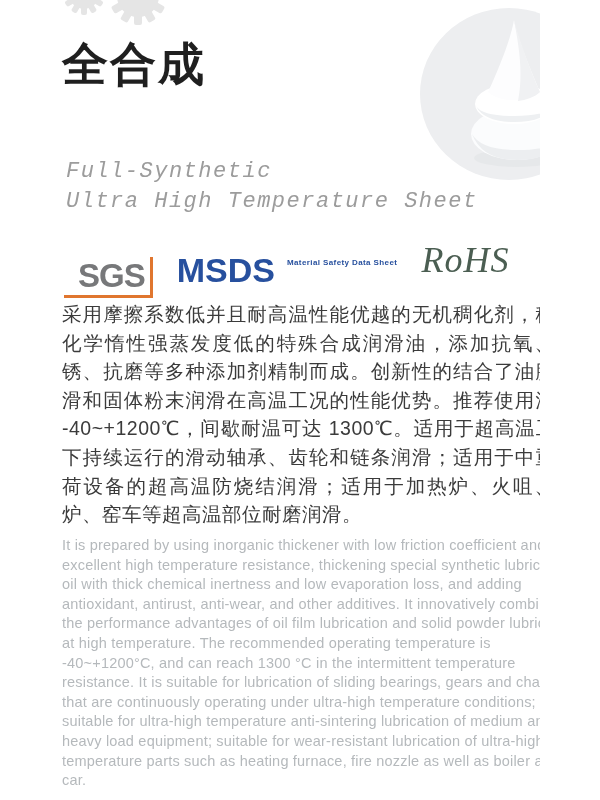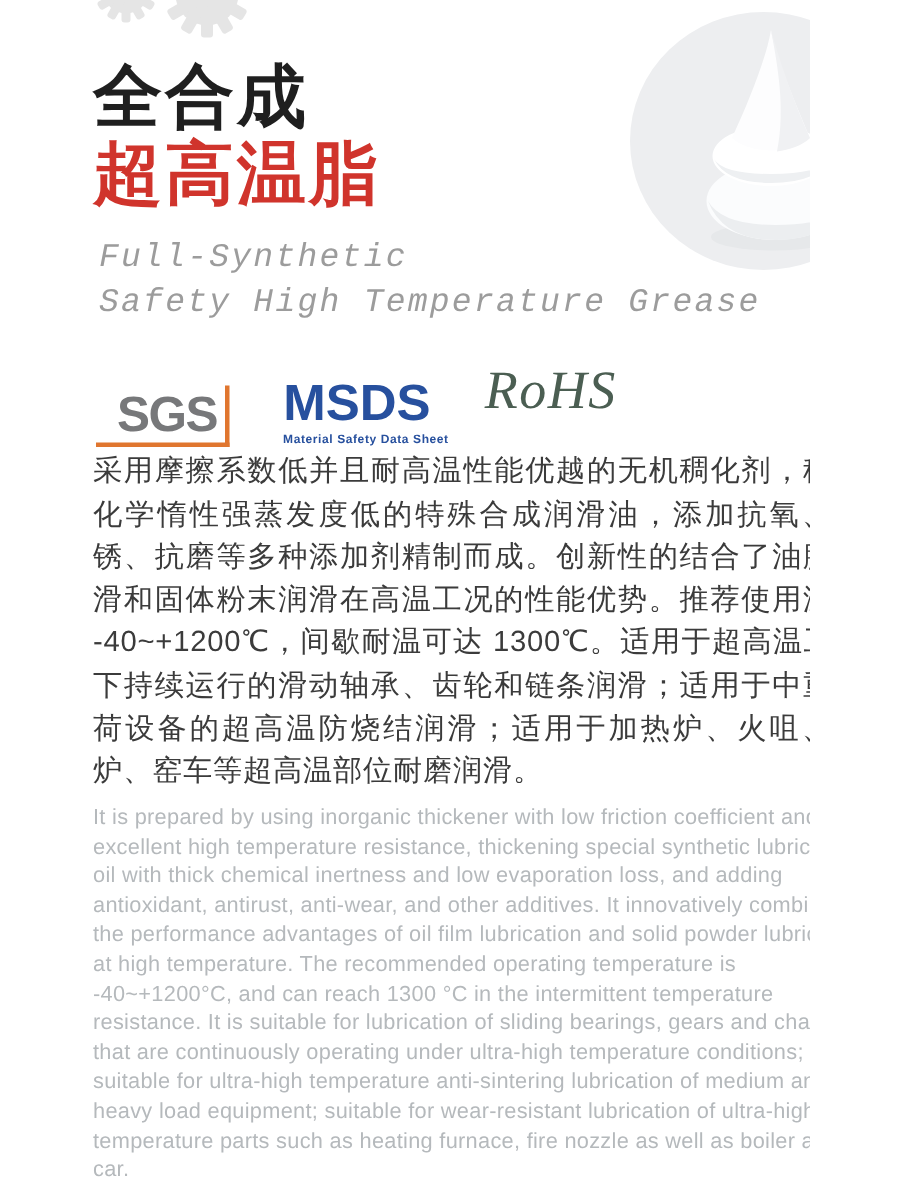--- a/index.html
+++ b/index.html
@@ -30,21 +30,21 @@
   .certs{
     position:absolute;left:64px;top:242px;display:flex;align-items:flex-end;gap:24px;
   }
   .sgs{
     position:relative;padding:2px 5px 3px 14px;
     border-bottom:3px solid #e0762f;border-right:3px solid #e0762f;text-align:right;
   }
   .sgs-text{
     font-size:33px;font-weight:700;color:#77787a;letter-spacing:-1px;line-height:1;
   }
-  .msds{display:flex;flex-direction:column;align-items:center;margin-bottom:1px;}
+  .msds{display:flex;flex-direction:row;align-items:flex-start;margin-bottom:12px;}
   .msds-text{
     font-size:34px;font-weight:800;color:#27509e;letter-spacing:0;line-height:0.9;
   }
   .msds-sub{
     font-size:8px;font-weight:700;color:#27509e;letter-spacing:0.4px;margin-top:3px;white-space:nowrap;padding-left:12px;
   }
   .rohs{
     font-family:"Liberation Serif",serif;font-size:36px;color:#4b5e52;
     line-height:1;letter-spacing:1px;margin-bottom:20px;font-style:italic;
   }
@@ -102,25 +102,24 @@
 
       <ellipse cx="94" cy="96" rx="39" ry="20" fill="#ffffff"></ellipse>
       <path d="M56,98 q8,16 38,16 q31,0 39,-16 q-6,10 -39,10 q-32,0 -38,-10 Z" fill="#eef0f2"></path>
 
       <path d="M94,12 C97,30 110,60 120,84 C108,95 80,95 68,84 C80,58 91,30 94,12 Z" fill="#fdfdfe"></path>
       <path d="M94,12 C100,34 110,62 120,84 C115,89 106,92 98,93 C104,64 98,34 94,12 Z" fill="#f0f1f3"></path>
     </svg>
   </div>
 
   <h1 class="title-cn line1">全合成</h1>
-  <h1 class="title-cn line2">超高温脂</h1>
 
   <div class="subtitle">
     <div>Full-Synthetic</div>
-    <div>Safety High Temperature Grease</div>
+    <div>Ultra High Temperature Sheet</div>
   </div>
 
   <div class="certs">
     <div class="sgs">
       <span class="sgs-text">SGS</span>
     </div>
     <div class="msds">
       <span class="msds-text">MSDS</span>
       <span class="msds-sub">Material Safety Data Sheet</span>
     </div>

